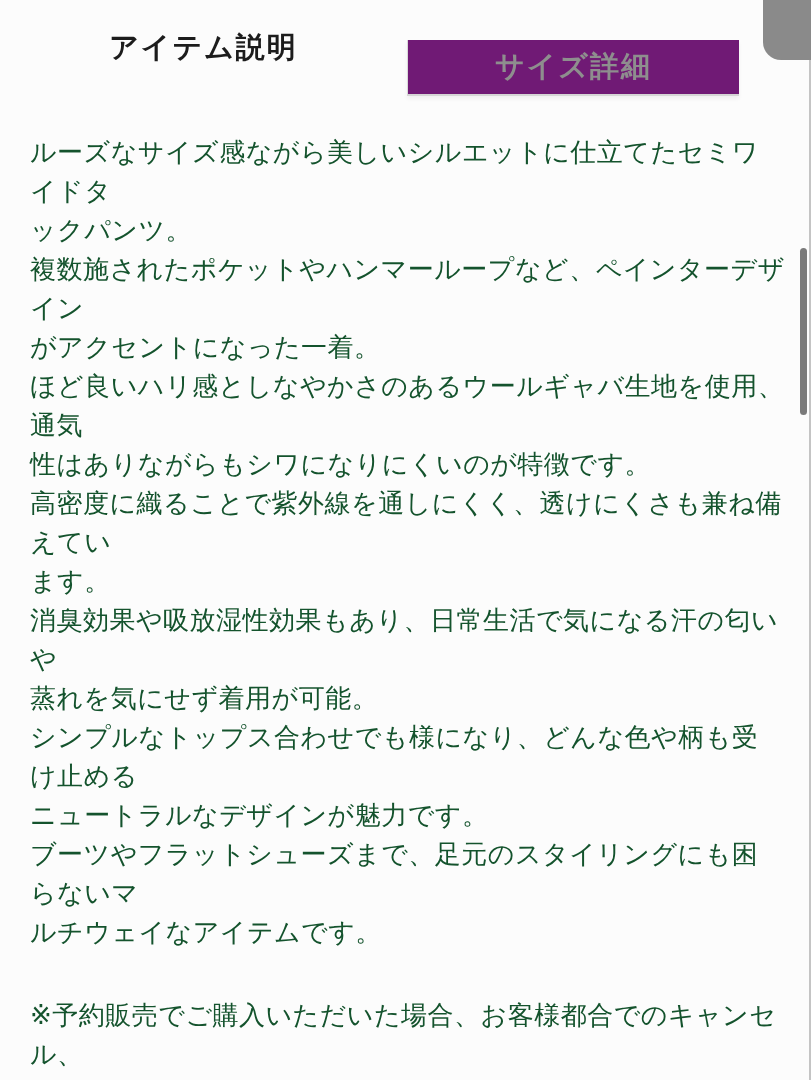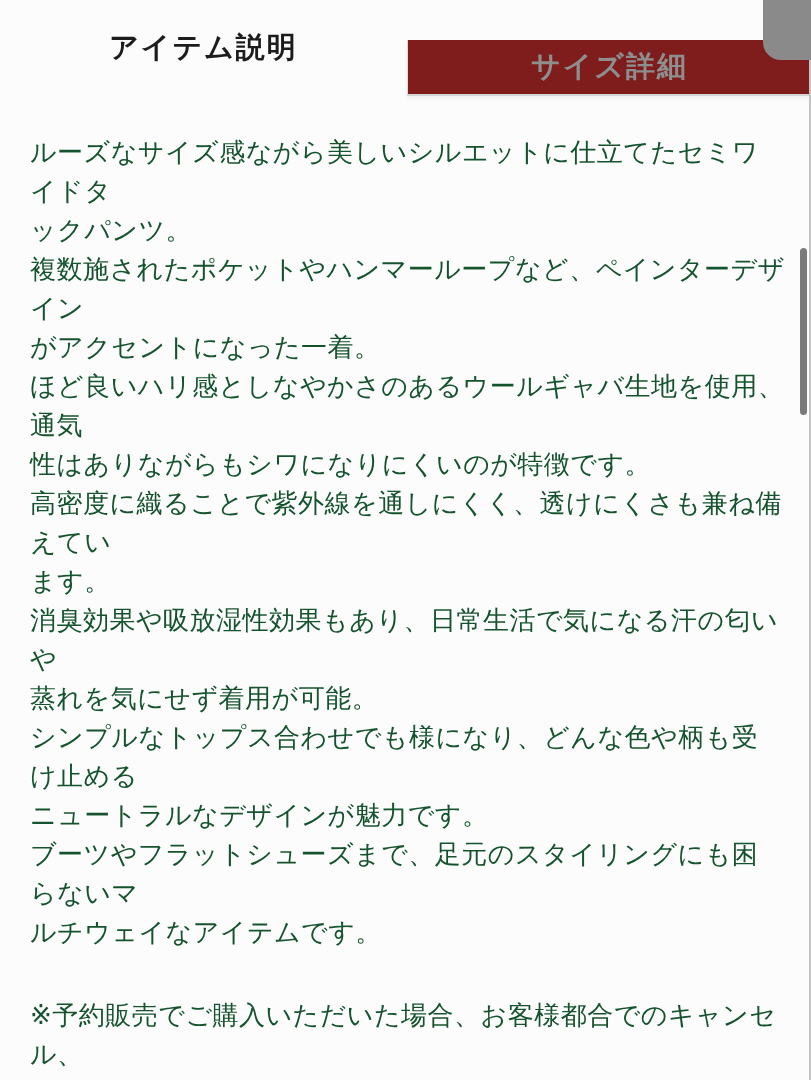--- a/index.html
+++ b/index.html
@@ -38,22 +38,22 @@
     letter-spacing: 2px;
     cursor: pointer;
     box-sizing: border-box;
   }
   .tab-active {
     width: 407px;
     background: transparent;
     color: #1c1c1c;
   }
   .tab-inactive {
-    width: 404px;
-    background: #7f1d1d;
+    width: 332px;
+    background: #701a75;
     color: #8e8e8e;
     border-left: 1px solid #d9d9d9;
     border-bottom: 2px solid #d5d5d5;
     box-shadow: 0 3px 4px rgba(0,0,0,0.05);
     margin-top: 40px;
   }
 
   
   .corner-overlay {
     position: absolute;

